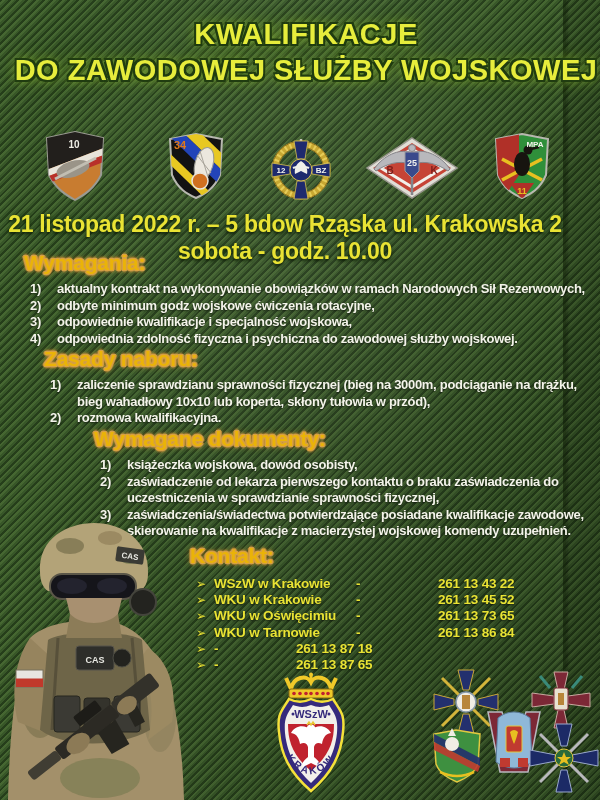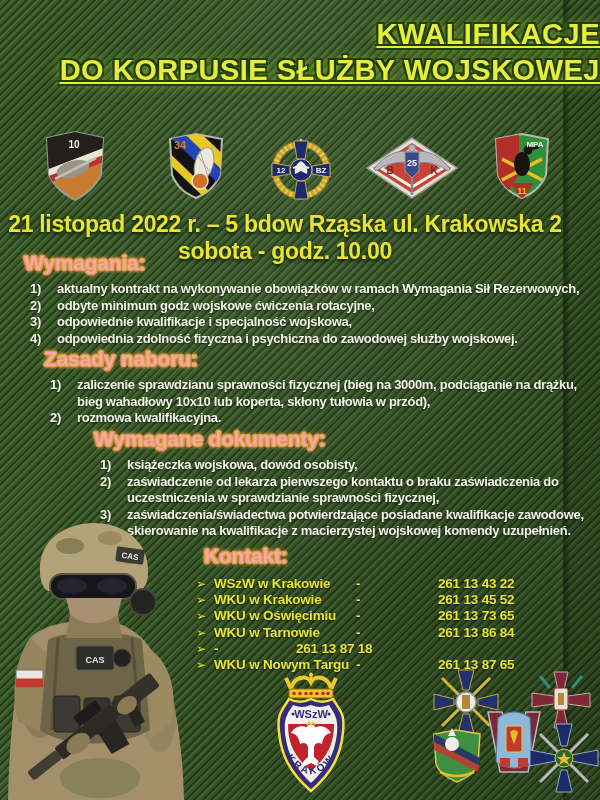--- a/index.html
+++ b/index.html
@@ -12,31 +12,31 @@
       radial-gradient(ellipse at 80% 85%, rgba(0,0,0,0.18), transparent 70%),
       repeating-linear-gradient(135deg,
         rgba(16,34,9,0.50) 0px, rgba(16,34,9,0.50) 2px,
         rgba(96,134,62,0.28) 2px, rgba(96,134,62,0.28) 4px,
         rgba(44,74,26,0.22) 4px, rgba(44,74,26,0.22) 6px);
   }
   .seam{position:absolute;top:0;bottom:0;left:563px;width:3px;
     background:rgba(14,28,8,0.55);box-shadow:2px 0 2px rgba(0,0,0,0.25), -5px 0 7px rgba(255,255,255,0.05);}
   .seam-band{position:absolute;top:0;bottom:0;left:566px;right:0;background:rgba(0,0,0,0.10);}
 
-  .title{position:absolute;top:16px;left:12px;right:0;text-align:right;
+  .title{position:absolute;top:16px;left:12px;right:0;text-align:center;
     font-weight:bold;font-size:29px;line-height:36px;letter-spacing:0.5px;
     color:#e7ed3c;
     text-shadow:-2px -2px 0 #203c10, 2px -2px 0 #203c10, -2px 2px 0 #203c10, 2px 2px 0 #203c10,
-      0 0 10px rgba(150,190,50,0.9), 0 0 18px rgba(120,170,40,0.6);text-decoration:underline;}
+      0 0 10px rgba(150,190,50,0.9), 0 0 18px rgba(120,170,40,0.6);}
 
   .event{position:absolute;top:211px;left:0;right:30px;text-align:center;
     font-weight:bold;font-size:23px;line-height:27px;letter-spacing:-0.3px;color:#e9e334;
     text-shadow:0 2px 3px rgba(10,25,5,0.85), 0 0 6px rgba(30,60,15,0.6);}
 
-  .tan-head{position:absolute;font-weight:bold;font-size:21px;letter-spacing:-0.2px;color:#fca5a5;
+  .tan-head{position:absolute;font-weight:bold;font-size:21px;letter-spacing:-0.2px;color:#eab308;
     text-shadow:-1px -1px 0 #d6a045, 1px -1px 0 #d6a045, -1px 1px 0 #d6a045, 1px 1px 0 #d6a045,
       -2px 0 1px #c9923c, 2px 0 1px #c9923c, 0 2px 2px #c9923c, 0 -2px 2px #c9923c, 0 0 7px #b9822e;}
 
   .list{position:absolute;color:#f4f4ea;font-weight:bold;font-size:13px;
     letter-spacing:-0.3px;line-height:16.5px;text-shadow:0 1px 2px rgba(0,0,0,0.6);}
   .row{display:flex;align-items:flex-start;}
   .num{width:27px;flex:none;}
   .txt{flex:1;}
 
   .k-list{position:absolute;left:196px;top:576px;width:335px;color:#e9e334;font-weight:bold;
@@ -51,21 +51,21 @@
   svg text{font-family:"Liberation Sans","DejaVu Sans",sans-serif;}
 </style>
 </head>
 <body>
 
 <div class="seam"></div>
 <div class="seam-band"></div>
 
 <div class="title">
   <div>KWALIFIKACJE</div>
-  <div>DO KORPUSIE SŁUŻBY WOJSKOWEJ</div>
+  <div>DO ZAWODOWEJ SŁUŻBY WOJSKOWEJ</div>
 </div>
 
 <svg class="abs" style="left:44px;top:131px" width="62" height="71" viewBox="0 0 62 71">
   <defs>
       <clipPath id="c1">
         <path d="M31,1 L59,7 L57,44 C50,58 40,64 31,69 C22,64 12,58 5,44 L3,7 Z"></path>
       </clipPath>
     </defs>
   <path d="M31,1 L59,7 L57,44 C50,58 40,64 31,69 C22,64 12,58 5,44 L3,7 Z" fill="#c87c30" stroke="#9a9a92" stroke-width="2"></path>
   <g clip-path="url(#c1)">
@@ -152,21 +152,21 @@
 
 <div class="event">
   <div>21 listopad 2022 r. – 5 bdow Rząska ul. Krakowska 2</div>
   <div>sobota - godz. 10.00</div>
 </div>
 
 <div class="tan-head" style="left:24px;top:251px">Wymagania:</div>
 <div class="list" style="left:30px;top:281px;width:558px">
   <div class="row">
     <span class="num">1)</span>
-    <span class="txt">aktualny kontrakt na wykonywanie obowiązków w ramach Wymagania Sił Rezerwowych,</span>
+    <span class="txt">aktualny kontrakt na wykonywanie obowiązków w ramach Narodowych Sił Rezerwowych,</span>
   </div>
   <div class="row">
     <span class="num">2)</span>
     <span class="txt">odbyte minimum godz wojskowe ćwiczenia rotacyjne,</span>
   </div>
   <div class="row">
     <span class="num">3)</span>
     <span class="txt">odpowiednie kwalifikacje i specjalność wojskowa,</span>
   </div>
   <div class="row">
@@ -200,21 +200,21 @@
   <div class="row">
     <span class="num">3)</span>
     <span class="txt">zaświadczenia/świadectwa potwierdzające posiadane kwalifikacje zawodowe,</span>
   </div>
   <div class="row">
     <span class="num">4)</span>
     <span class="txt">skierowanie na kwalifikacje z macierzystej wojskowej komendy uzupełnień.</span>
   </div>
 </div>
 
-<div class="tan-head" style="left:204px;top:544px">Kontakt:</div>
+<div class="tan-head" style="left:190px;top:544px">Kontakt:</div>
 <div class="k-list">
   <div class="k-row">
     <span class="k-bullet">➢</span>
     <span class="k-name">WSzW w Krakowie</span>
     <span class="k-dash">-</span>
     <span class="k-phone">261 13 43 22</span>
   </div>
   <div class="k-row">
     <span class="k-bullet">➢</span>
     <span class="k-name">WKU w Krakowie</span>
@@ -233,21 +233,20 @@
     <span class="k-dash">-</span>
     <span class="k-phone">261 13 86 84</span>
   </div>
   <div class="k-row">
     <span class="k-bullet">➢</span>
     <span class="k-dash">-</span>
     <span class="k-phone">261 13 87 18</span>
   </div>
   <div class="k-row">
     <span class="k-bullet">➢</span>
-    <span class="k-name">WKU w Nowym Targu</span>
     <span class="k-dash">-</span>
     <span class="k-phone">261 13 87 65</span>
   </div>
 </div>
 
 <svg class="abs" style="left:0;top:518px" width="190" height="282" viewBox="0 0 190 282">
 
   <path d="M30,120 C18,148 10,200 8,282 L184,282 C182,210 172,158 150,130 C138,112 120,103 95,101 C70,103 44,106 30,120 Z" fill="#a3906a"></path>
   <ellipse cx="40" cy="190" rx="18" ry="30" fill="#7d7450" opacity="0.7"></ellipse>
   <ellipse cx="160" cy="200" rx="16" ry="34" fill="#8d805c" opacity="0.7"></ellipse>

